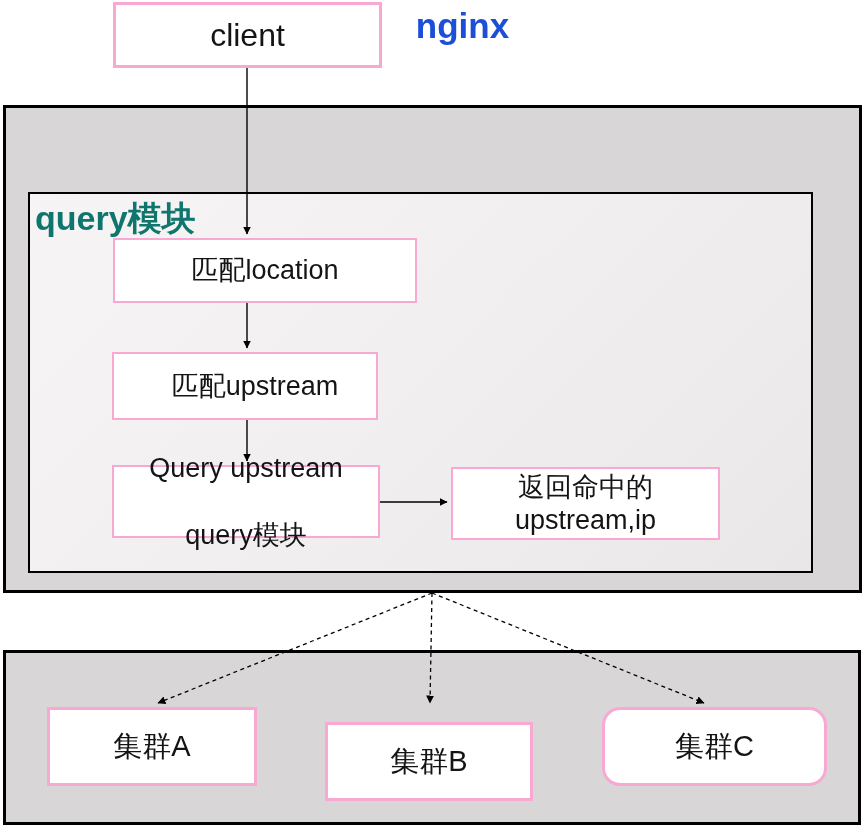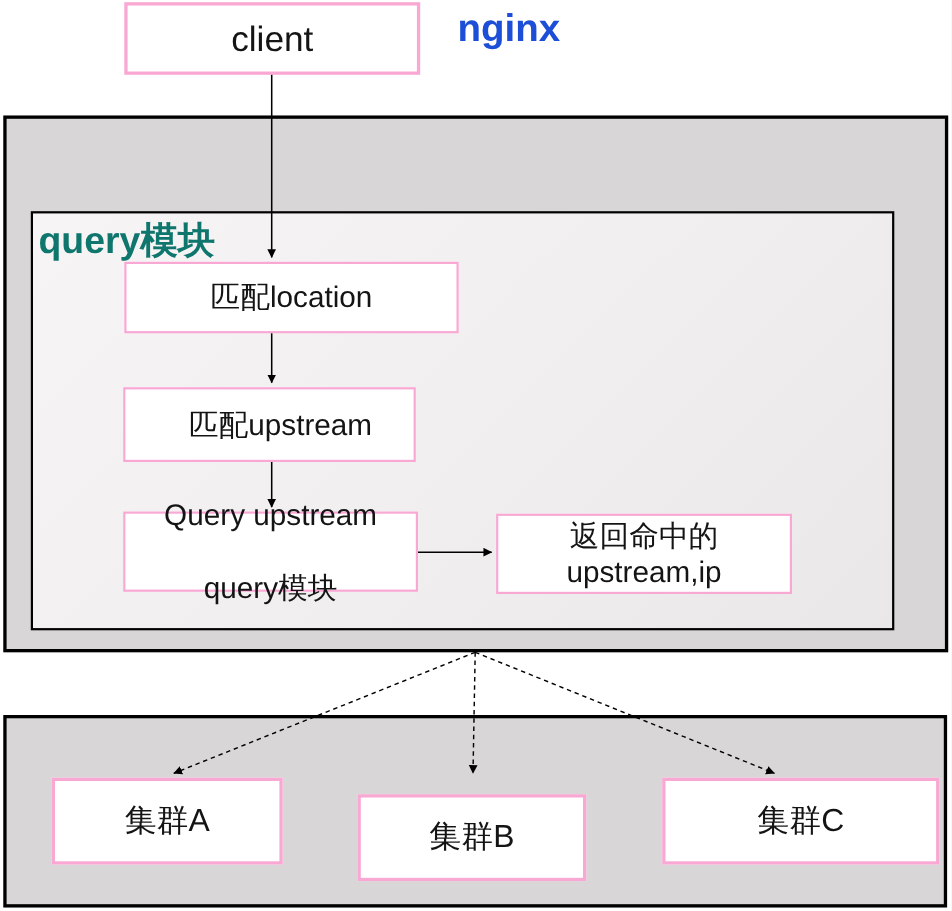--- a/index.html
+++ b/index.html
@@ -77,21 +77,21 @@
     position: absolute;
     box-sizing: border-box;
     left: 3px; top: 650px; width: 858px; height: 175px;
     background: var(--outer-gray, #d8d6d7);
     border: 3px solid #000000;
   }
   .cluster-box { border-width: 3px; }
   .cluster-box .flow-label { font-size: 29px; }
   #cluster-a-box { left: 47px;  top: 707px; width: 210px; height: 79px; }
   #cluster-b-box { left: 325px; top: 707px; width: 208px; height: 79px; margin-top: 15px; }
-  #cluster-c-box { left: 602px; top: 707px; width: 252px; height: 79px; }
+  #cluster-c-box { left: 602px; top: 707px; width: 225px; height: 79px; border-radius: 18px; }
   #arrows-svg {
     position: absolute;
     left: 0; top: 0;
     width: 865px; height: 828px;
     pointer-events: none;
   }
   #arrows-svg line {
     stroke: #000000;
     stroke-width: 1.4;
   }

